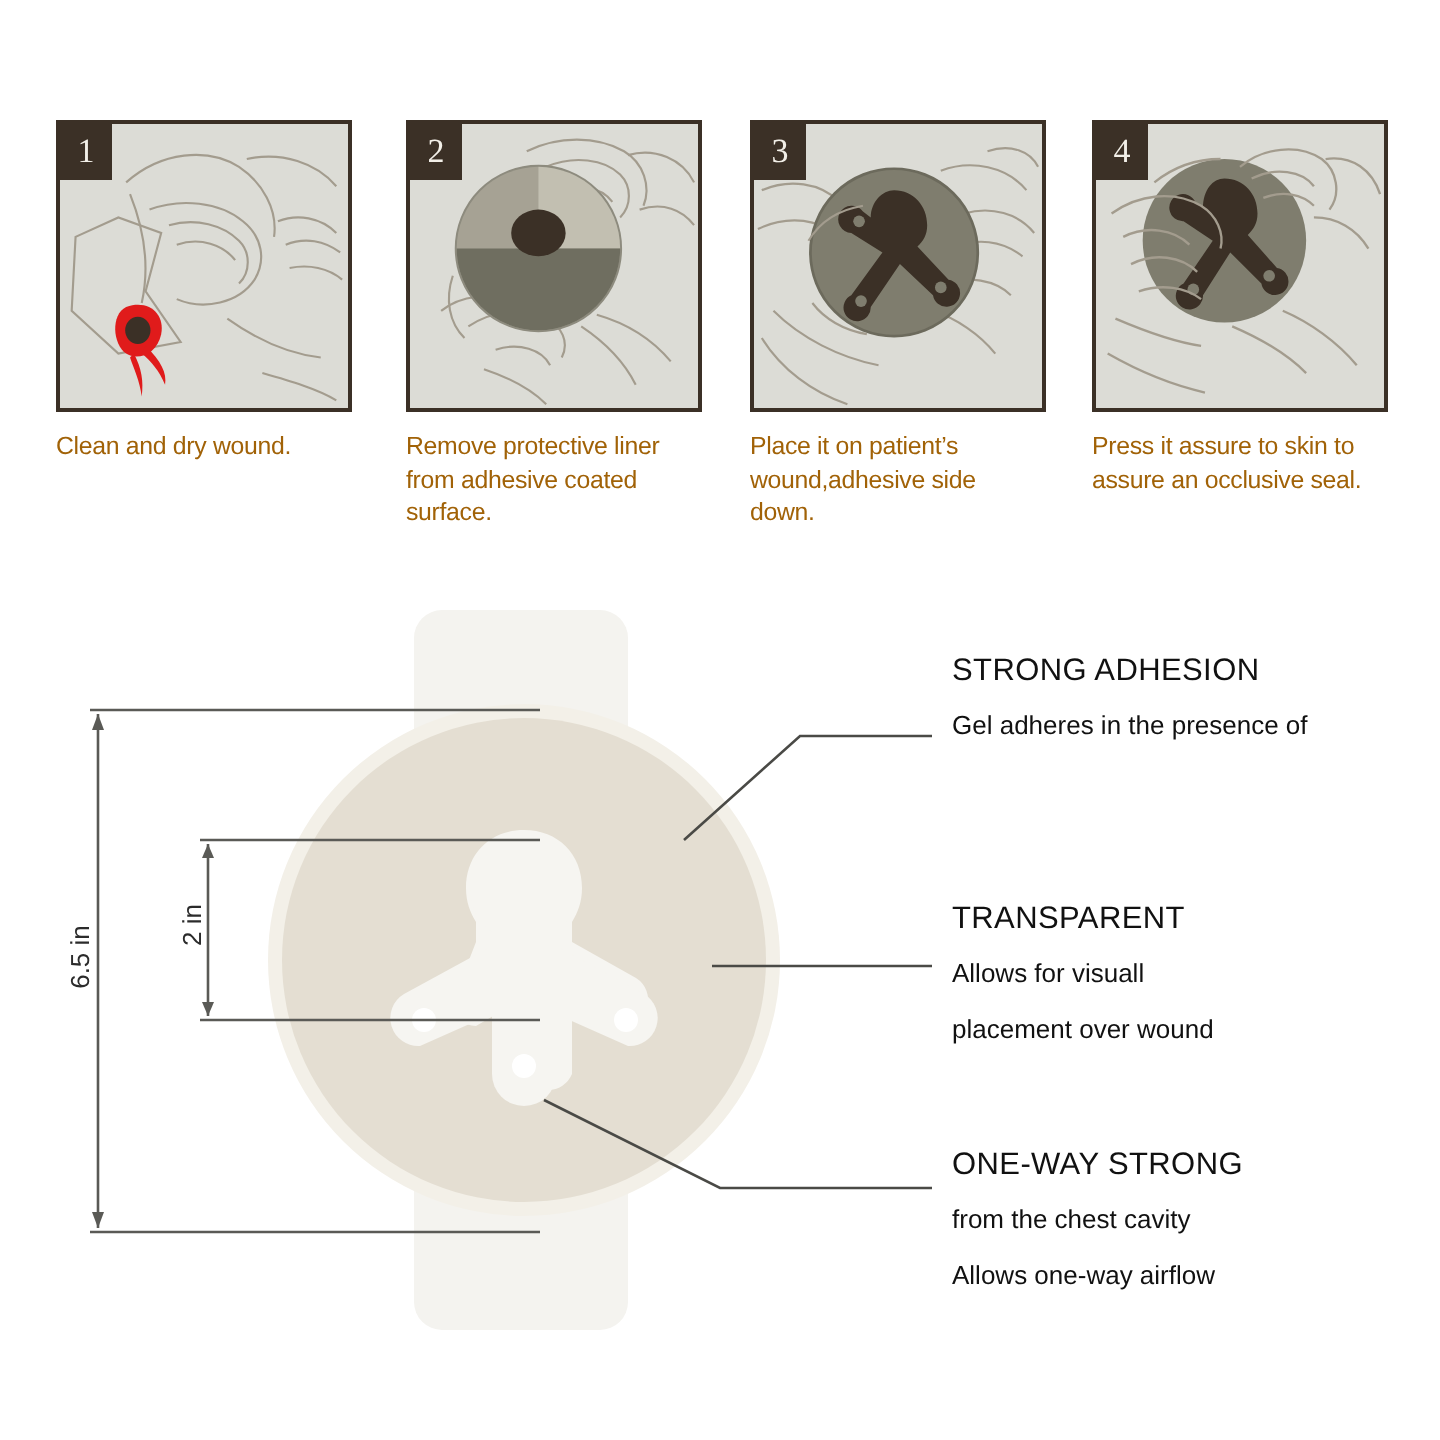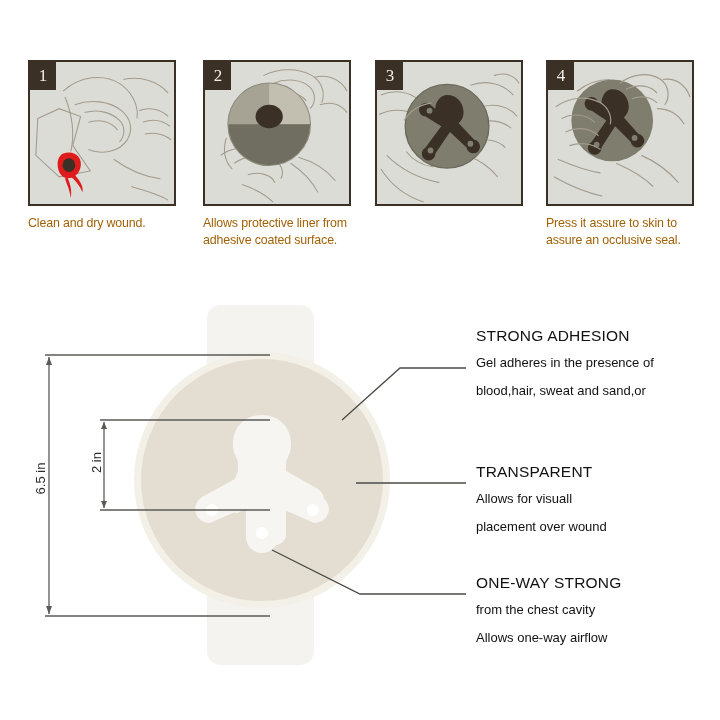--- a/index.html
+++ b/index.html
@@ -125,21 +125,21 @@
             <path d="M66 22 A42 42 0 0 0 24 64 A42 42 0 0 0 66 106 A42 42 0 0 0 108 64 Z" fill="#a6a294"></path>
             <path d="M66 22 A42 42 0 0 1 108 64 L66 64 Z" fill="#c2bfb1"></path>
             <path d="M24 64 A42 42 0 0 0 66 106 A42 42 0 0 0 108 64 Z" fill="#6f6e60"></path>
             <ellipse cx="66" cy="56" rx="14" ry="12" fill="#3b3026"></ellipse>
           </g>
           <g fill="none" stroke="#a39c8e" stroke-width="1.1">
             <path d="M22 78 C18 90 20 102 28 110"></path>
           </g>
         </svg>
       </div>
-      <div class="step-caption">Allows protective liner from adhesive coated surface.</div>
+      <div class="step-caption">Remove protective liner from adhesive coated surface.</div>
     </div>
 
     <div class="step" style="left:375px; top:60px;">
       <div class="step-frame">
         <div class="step-badge">3</div>
         <svg class="art" viewBox="0 0 148 146">
           <g fill="none" stroke="#a39c8e" stroke-width="1.1">
             <path d="M4 34 C18 28 34 30 44 40"></path>
             <path d="M2 54 C14 48 28 48 38 54"></path>
             <path d="M10 96 C24 110 44 120 64 124"></path>
@@ -158,20 +158,21 @@
             <circle cx="96" cy="84" r="3" fill="#7f7d6e"></circle>
             <circle cx="55" cy="91" r="3" fill="#7f7d6e"></circle>
             <circle cx="54" cy="50" r="3" fill="#7f7d6e"></circle>
           </g>
           <g fill="none" stroke="#a39c8e" stroke-width="1.1">
             <path d="M28 60 C34 50 44 44 56 42"></path>
             <path d="M30 92 C36 100 46 106 58 108"></path>
           </g>
         </svg>
       </div>
+      <div class="step-caption">Place it on patient’s wound,adhesive side down.</div>
     </div>
 
     <div class="step" style="left:546px; top:60px;">
       <div class="step-frame">
         <div class="step-badge">4</div>
         <svg class="art" viewBox="0 0 148 146">
           <g>
             <ellipse cx="66" cy="60" rx="42" ry="42" fill="#7f7d6e"></ellipse>
             <path d="M66 28 C76 28 83 36 83 46 C83 51 81 54 78 57 L93 74 A7 7 0 1 1 85 82 L69 66 L55 88 A7 7 0 1 1 45 82 L60 60 L45 50 A7 7 0 1 1 51 40 L55 43 C55 34 60 28 66 28 Z" fill="#3b3026"></path>
             <circle cx="89" cy="78" r="3" fill="#7f7d6e"></circle>
@@ -258,24 +259,23 @@
         <path d="M272 275 L360 319 L466 319"></path>
       </g>
     </svg>
 
     <div class="dim-label rot" style="left:5px; top:196px; width:70px; text-align:center;">6.5 in</div>
     <div class="dim-label rot" style="left:65px; top:180px; width:62px; text-align:center;">2 in</div>
 
     <div class="callout" style="left:476px; top:48px;">
       <div class="c-title">STRONG ADHESION</div>
       <div class="c-line">Gel adheres in the presence of</div>
-      <div class="c-line">blood,hair, sweat and sand,or</div>
-    </div>
-
-    <div class="callout" style="left:476px; top:184px;">
+    </div>
+
+    <div class="callout" style="left:476px; top:172px;">
       <div class="c-title">TRANSPARENT</div>
       <div class="c-line">Allows for visuall</div>
       <div class="c-line">placement over wound</div>
     </div>
 
     <div class="callout" style="left:476px; top:295px;">
       <div class="c-title">ONE-WAY STRONG</div>
       <div class="c-line">from the chest cavity</div>
       <div class="c-line">Allows one-way airflow</div>
     </div>

